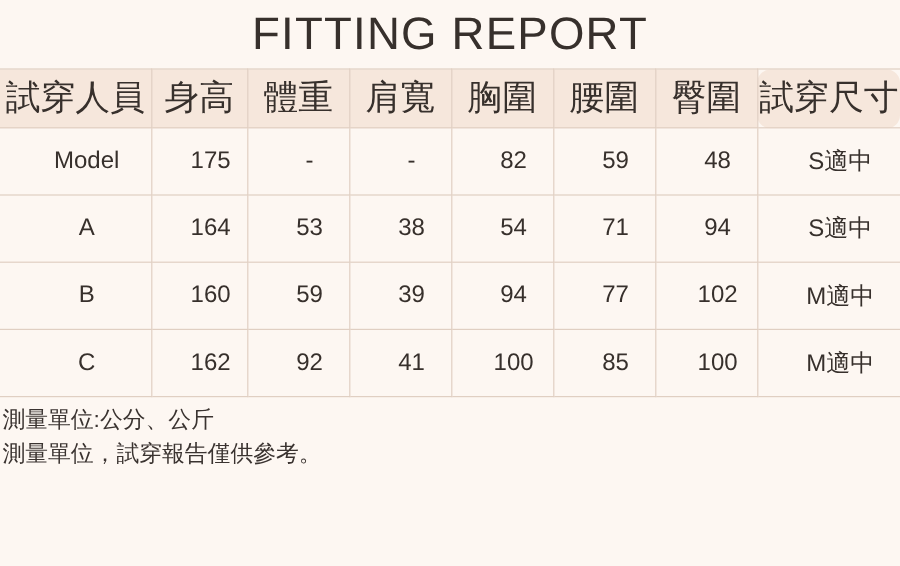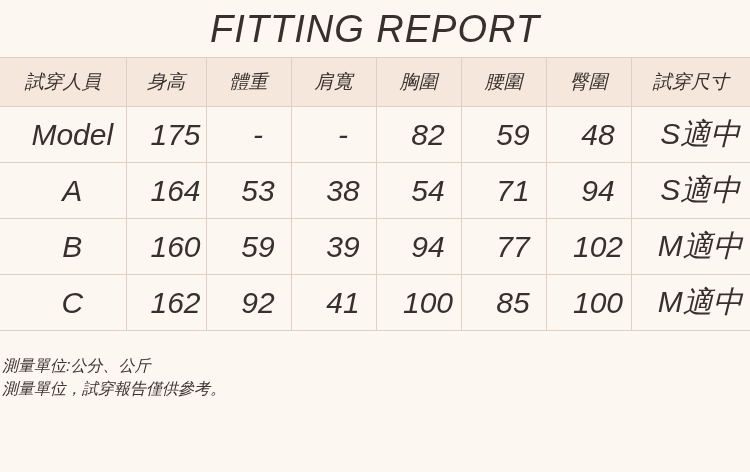--- a/index.html
+++ b/index.html
@@ -13,21 +13,20 @@
     font-family: "Liberation Sans", sans-serif;
     color: #3a3330;
     overflow: hidden;
   }
   .page {
     position: relative;
     width: 750px;
     height: 472px;
     box-sizing: border-box;
     background: #fdf7f2;
-    font-style: italic;
   }
   .title {
     text-align: center;
     font-size: 38px;
     letter-spacing: 1px;
     font-weight: 400;
     color: #37302c;
     padding: 8px 0 6px 0;
     font-family: "Liberation Sans", sans-serif;
   }
@@ -40,55 +39,55 @@
   table.fitting td {
     text-align: center;
     vertical-align: middle;
     font-weight: 400;
     color: #37302c;
     border-left: 1px solid #e0cfc2;
     border-right: 1px solid #e0cfc2;
   }
   table.fitting thead th {
     background: #f6e7dc;
-    font-size: 19px;
+    font-size: 29px;
     height: 46px;
     border-top: 1px solid #e0cfc2;
     border-bottom: 1px solid #e0cfc2;
     letter-spacing: 0px;
     margin-left: 16px;
   }
   table.fitting thead th:first-child {
     border-left: none;
   }
   table.fitting thead th:last-child {
     border-right: none;
+    border-radius: 11px;
   }
   table.fitting tbody td {
     background: #fdf7f2;
-    font-size: 30px;
+    font-size: 20px;
     height: 53px;
     border-bottom: 1px solid #e0cfc2;
     padding-left: 20px;
   }
   table.fitting tbody td:first-child {
     border-left: none;
   }
   table.fitting tbody td:last-child {
     border-right: none;
   }
   table.fitting tbody tr:last-child td {
     border-bottom: 1px solid #e0cfc2;
   }
   .notes {
     padding: 6px 16px 0 2px;
-    font-size: 16px;
+    font-size: 19px;
     line-height: 1.45;
     color: #3a3330;
-    margin-top: 17px;
   }
   .notes div {
     white-space: nowrap;
   }
   col.c0 { width: 126px; }
   col.c1 { width: 80px; }
   col.c2 { width: 85px; }
   col.c3 { width: 85px; }
   col.c4 { width: 85px; }
   col.c5 { width: 85px; }

